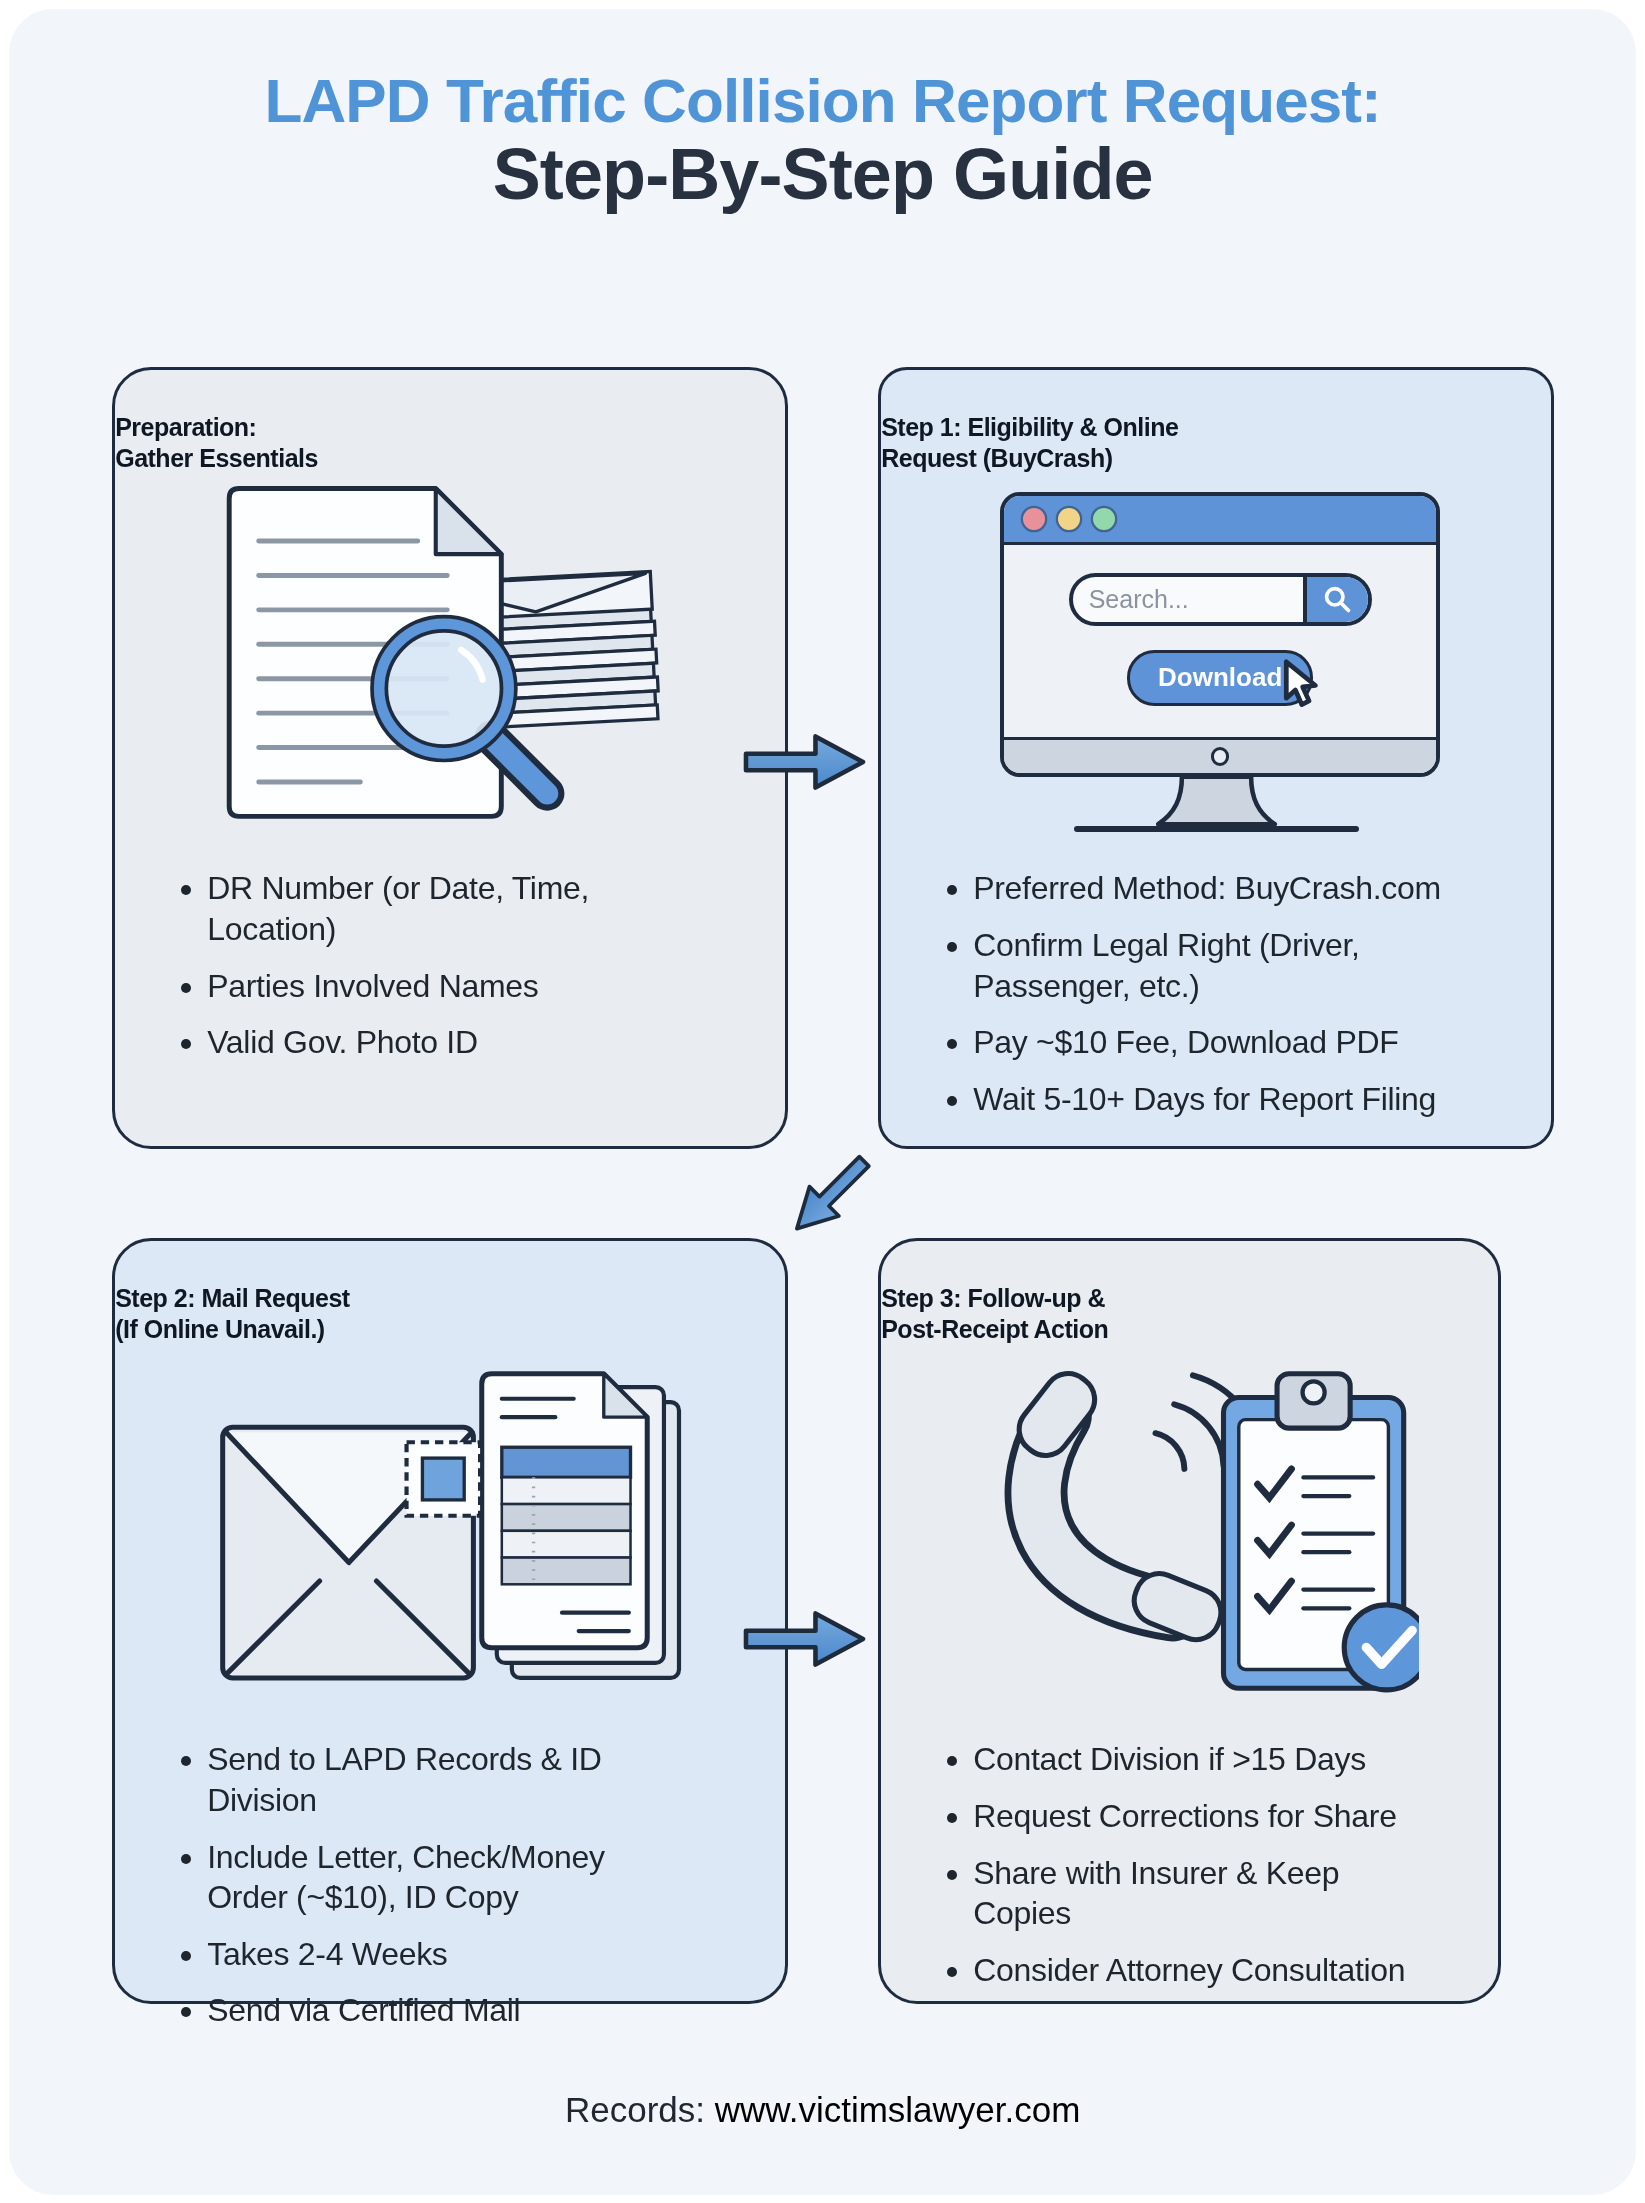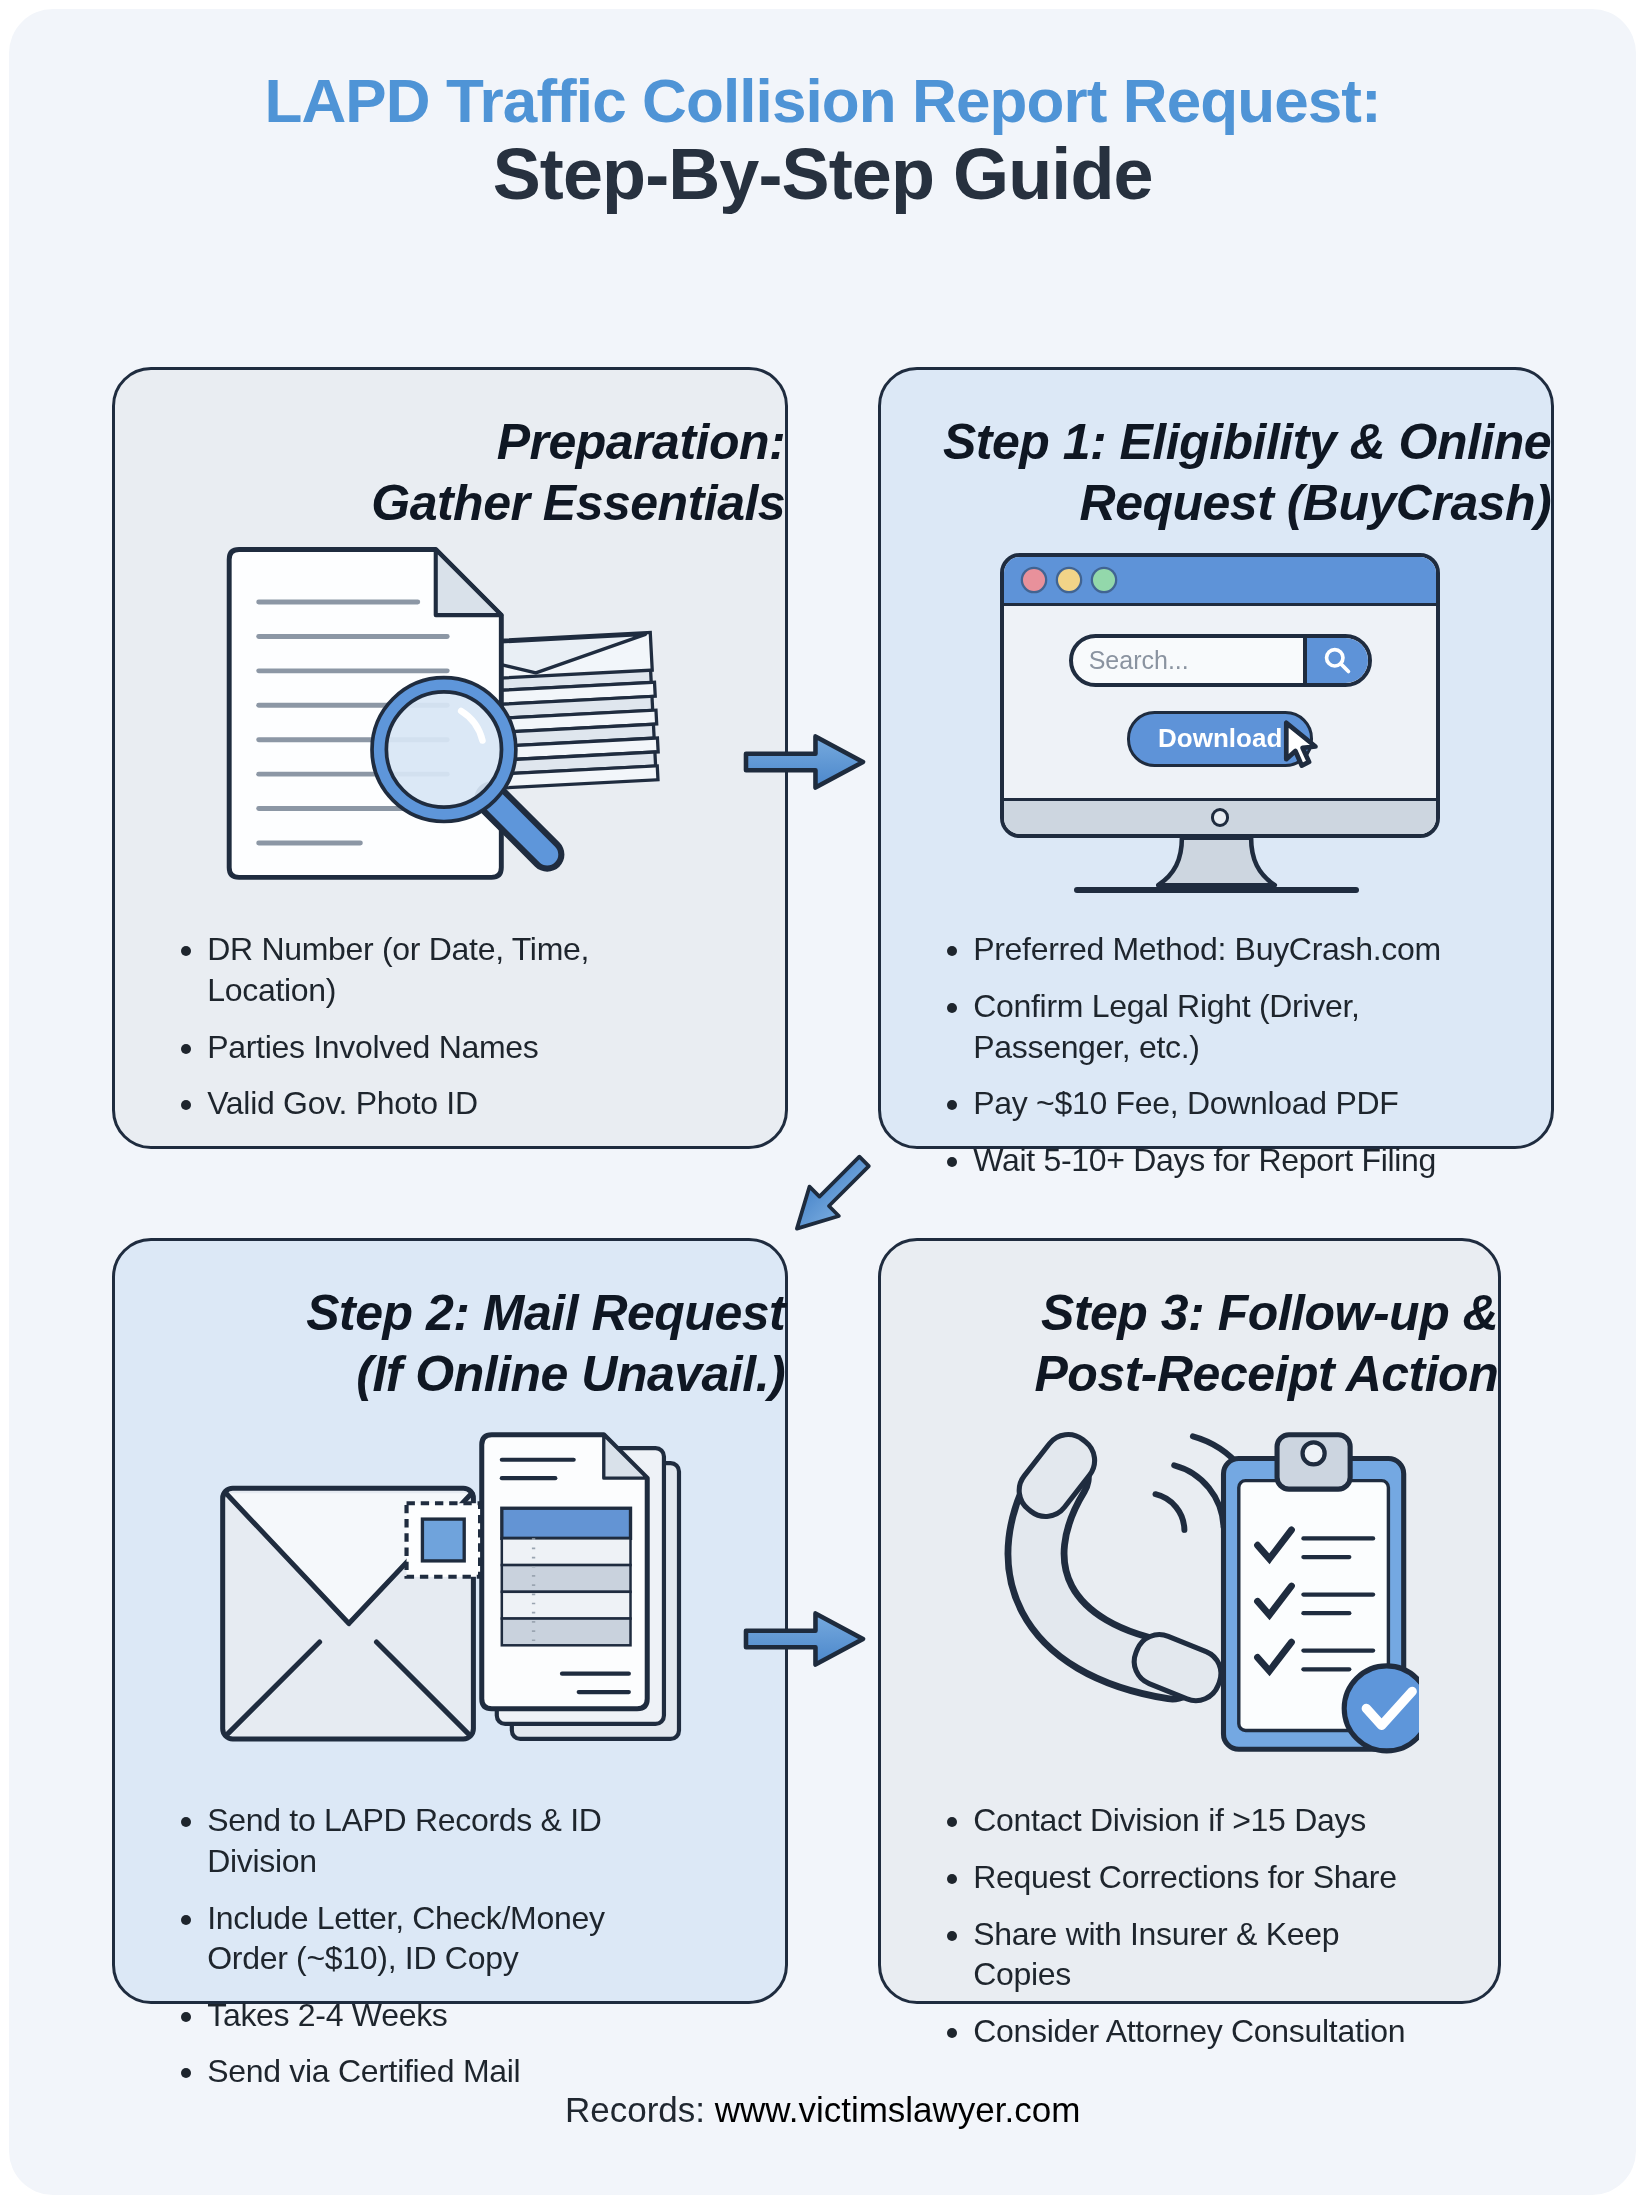--- a/index.html
+++ b/index.html
@@ -9,25 +9,25 @@
         background:#f2f5fa;border-radius:44px;}
   
   .header{position:absolute;left:0;top:59px;width:100%;text-align:center;}
   .title-blue{font-size:62px;font-weight:700;color:#4f94d6;line-height:66px;letter-spacing:-0.9px;}
   .title-dark{font-size:72px;font-weight:700;color:#27313f;line-height:66px;margin-top:7.3px;letter-spacing:-0.9px;}
   
   .panel{position:absolute;border:3.2px solid #1f2c3f;border-radius:39px;box-sizing:border-box;}
   .panel-gray{background:#e9edf2;}
   .panel-blue{background:#dce8f6;}
   .p1{left:103px;top:358px;width:676px;height:782px;}
-  .p2{left:869px;top:358px;width:676px;height:782px;}
+  .p2{left:869px;top:358px;width:676px;height:782px;border-radius:29px;}
   .p3{left:103px;top:1229px;width:676px;height:766px;}
   .p4{left:869px;top:1229px;width:623px;height:766px;}
-  .panel-title{margin-top:42px;text-align:right;font-size:50px;font-weight:700;
-               color:#0f1723;line-height:1.22;letter-spacing:-0.5px;font-style:italic;}
+  .panel-title{margin-top:42px;text-align:left;font-size:25px;font-weight:700;
+               color:#0f1723;line-height:1.22;letter-spacing:-0.5px;}
   .icon-wrap{height:360px;margin-top:9.2px;display:flex;align-items:center;justify-content:center;}
   ul.bullets{list-style:disc;margin:26px 0 0 53px;padding-left:39px;
              font-size:32px;color:#1e252d;line-height:1.26;letter-spacing:-0.3px;}
   ul.bullets li{margin-bottom:16.5px;white-space:pre-line;}
   
   .footer{position:absolute;left:0;top:2081px;width:100%;text-align:center;font-size:35px;}
   .src-label{color:#202730;}
   .src-link{color:#000000;}
   
   .flow-arrow{position:absolute;}

